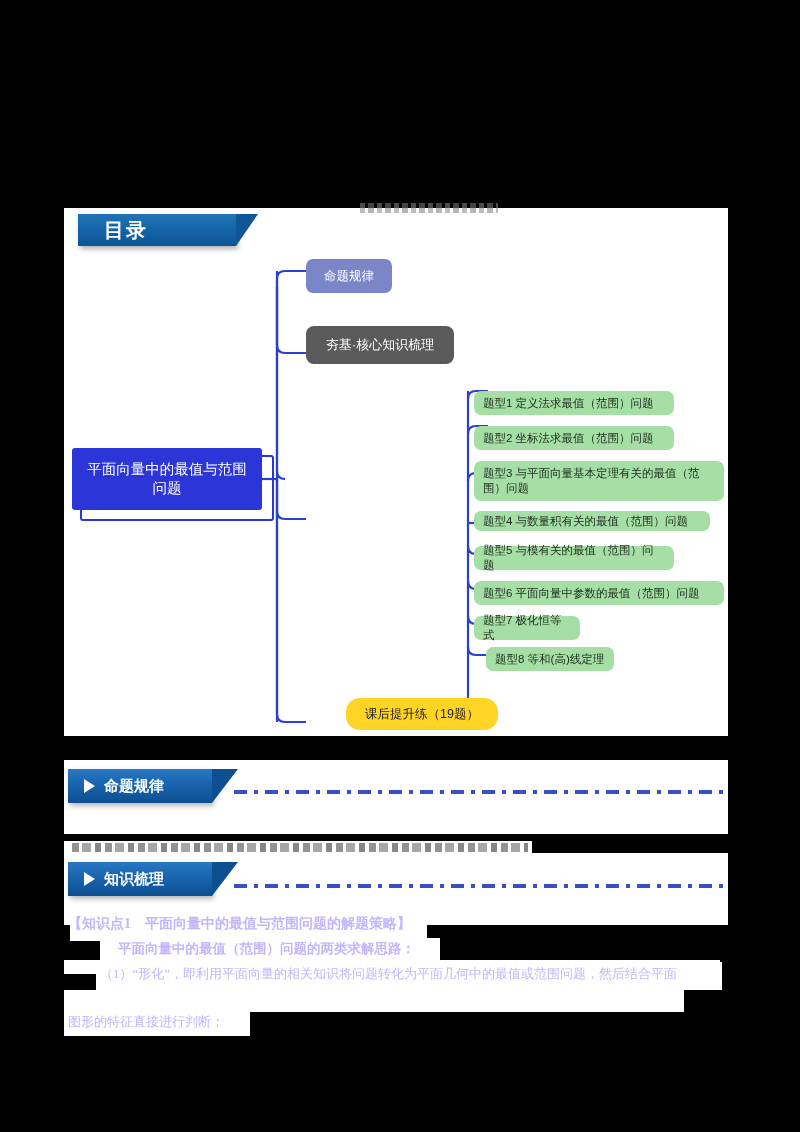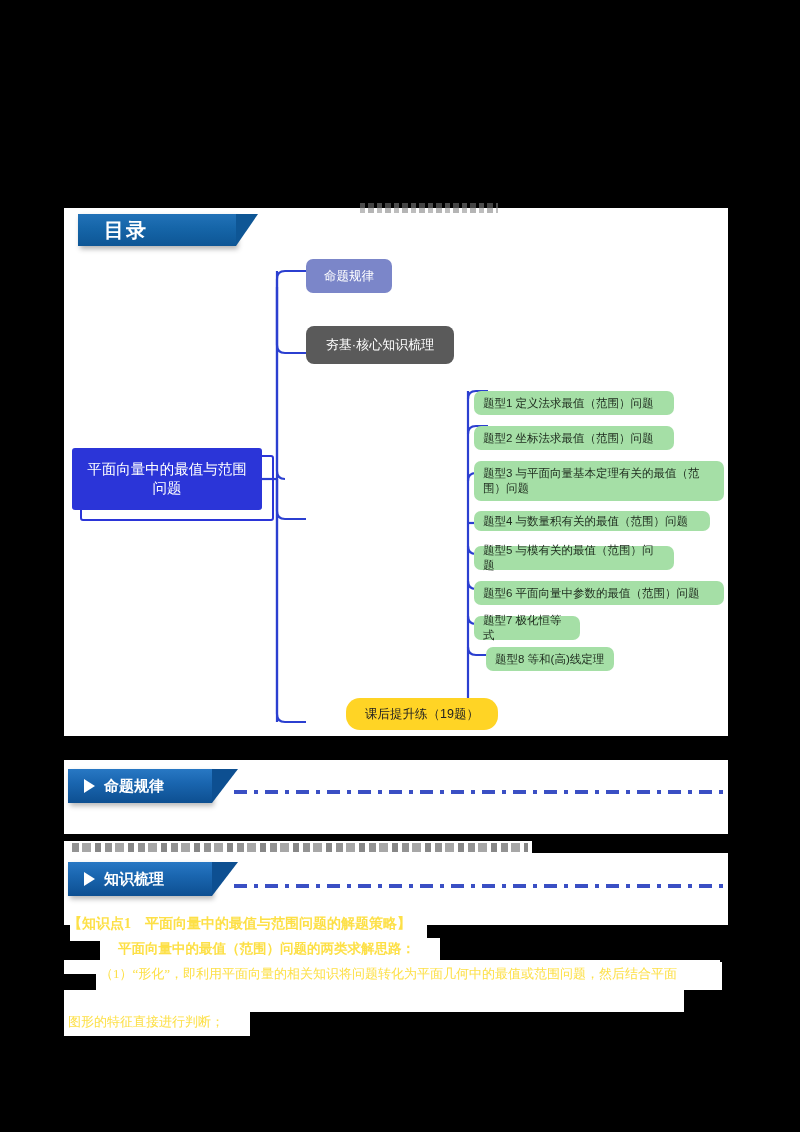--- a/index.html
+++ b/index.html
@@ -104,21 +104,21 @@
   #leaf-0{left:474px;top:391px;width:200px;height:24px;}
   #leaf-1{left:474px;top:426px;width:200px;height:24px;}
   #leaf-2{left:474px;top:461px;width:250px;height:40px;}
   #leaf-3{left:474px;top:511px;width:236px;height:20px;}
   #leaf-4{left:474px;top:546px;width:200px;height:24px;}
   #leaf-5{left:474px;top:581px;width:250px;height:24px;}
   #leaf-6{left:474px;top:616px;width:106px;height:24px;}
   #leaf-7{left:486px;top:647px;width:128px;height:24px;}
 
   
-  .txt{position:absolute;color:#fde047;font-family:"Liberation Serif","DejaVu Serif",serif;}
+  .txt{position:absolute;color:#c4b5fd;font-family:"Liberation Serif","DejaVu Serif",serif;}
   #txt-kp1{left:68px;top:915px;font-size:14px;font-weight:bold;white-space:nowrap;}
   #txt-kp1-sub{left:118px;top:940px;font-size:13.5px;font-weight:bold;white-space:nowrap;}
   #txt-para-a{left:100px;top:965px;font-size:13px;white-space:nowrap;}
   #txt-para-b{left:68px;top:1013px;font-size:13px;white-space:nowrap;}
 
   
   .faint{position:absolute;overflow:hidden;}
   #faint-top{left:360px;top:203px;width:138px;height:10px;
     background:repeating-linear-gradient(to right,#8a8a8a 0 5px,transparent 5px 8px,#7a7a7a 8px 14px,transparent 14px 17px);
     opacity:.55;filter:blur(.6px);}

